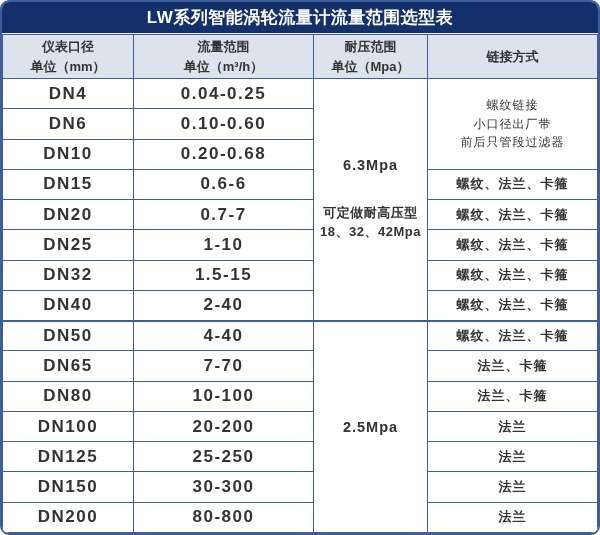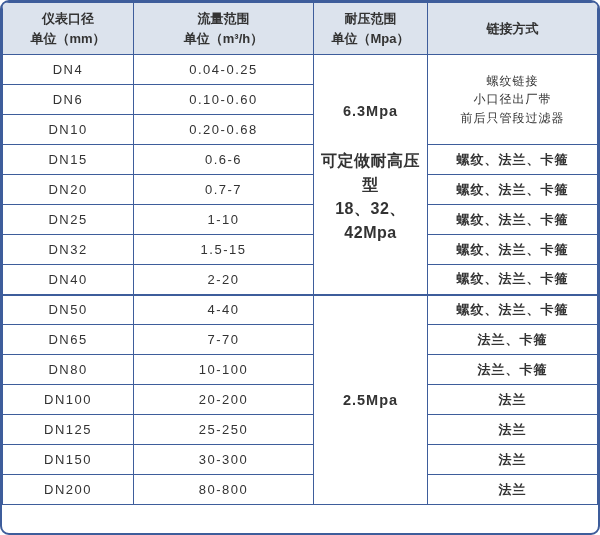--- a/index.html
+++ b/index.html
@@ -34,32 +34,32 @@
     border-collapse:collapse;
     table-layout:fixed;
   }
   th,td{
     border:1.5px solid #3e5d9b;
     text-align:center;
     vertical-align:middle;
     padding:0;
     background:#ffffff;
   }
-  thead tr{height:52px;}
+  thead tr{height:44px;}
   tbody tr{height:30px;}
   th{
     background:#dce3ed;
     font-size:13px;
     font-weight:700;
     line-height:1.5;
   }
   th .hline{display:block;}
   td.dn-cell, td.flow-cell{
-    font-size:13px;
-    font-weight:400;
+    font-size:17px;
+    font-weight:700;
     letter-spacing:1.5px;
   }
   td.conn-cell{
     font-size:13px;
     font-weight:700;
     letter-spacing:1px;
   }
   td.conn-merged{
     font-size:12px;
     font-weight:400;
@@ -70,32 +70,33 @@
   td.conn-merged .cline{display:block;}
   td.pressure-cell .pmain{
     display:block;
     font-size:14.5px;
     font-weight:700;
     letter-spacing:1px;
   }
   td.pressure-cell .pnote{
     display:block;
     margin-top:30px;
-    font-size:16px;
+    font-size:13px;
     font-weight:700;
     line-height:1.5;
     letter-spacing:0.5px;
   }
   td.pressure-cell .pnote .nline{display:block;}
   tr.group-start td{border-top-width:2.5px;}
 </style>
 </head>
 <body>
 
 <div class="sheet">
+  <div class="title-bar">LW系列智能涡轮流量计流量范围选型表</div>
 
   <table>
     <colgroup>
       <col style="width:131px">
       <col style="width:180px">
       <col style="width:114px">
       <col>
     </colgroup>
     <thead>
       <tr>
@@ -156,21 +157,21 @@
         <td class="flow-cell">1-10</td>
         <td class="conn-cell">螺纹、法兰、卡箍</td>
       </tr>
       <tr>
         <td class="dn-cell">DN32</td>
         <td class="flow-cell">1.5-15</td>
         <td class="conn-cell">螺纹、法兰、卡箍</td>
       </tr>
       <tr>
         <td class="dn-cell">DN40</td>
-        <td class="flow-cell">2-20</td>
+        <td class="flow-cell">2-40</td>
         <td class="conn-cell">螺纹、法兰、卡箍</td>
       </tr>
       <tr class="group-start">
         <td class="dn-cell">DN50</td>
         <td class="flow-cell">4-40</td>
         <td class="pressure-cell" rowspan="7">
           <span class="pmain">2.5Mpa</span>
         </td>
         <td class="conn-cell">螺纹、法兰、卡箍</td>
       </tr>

